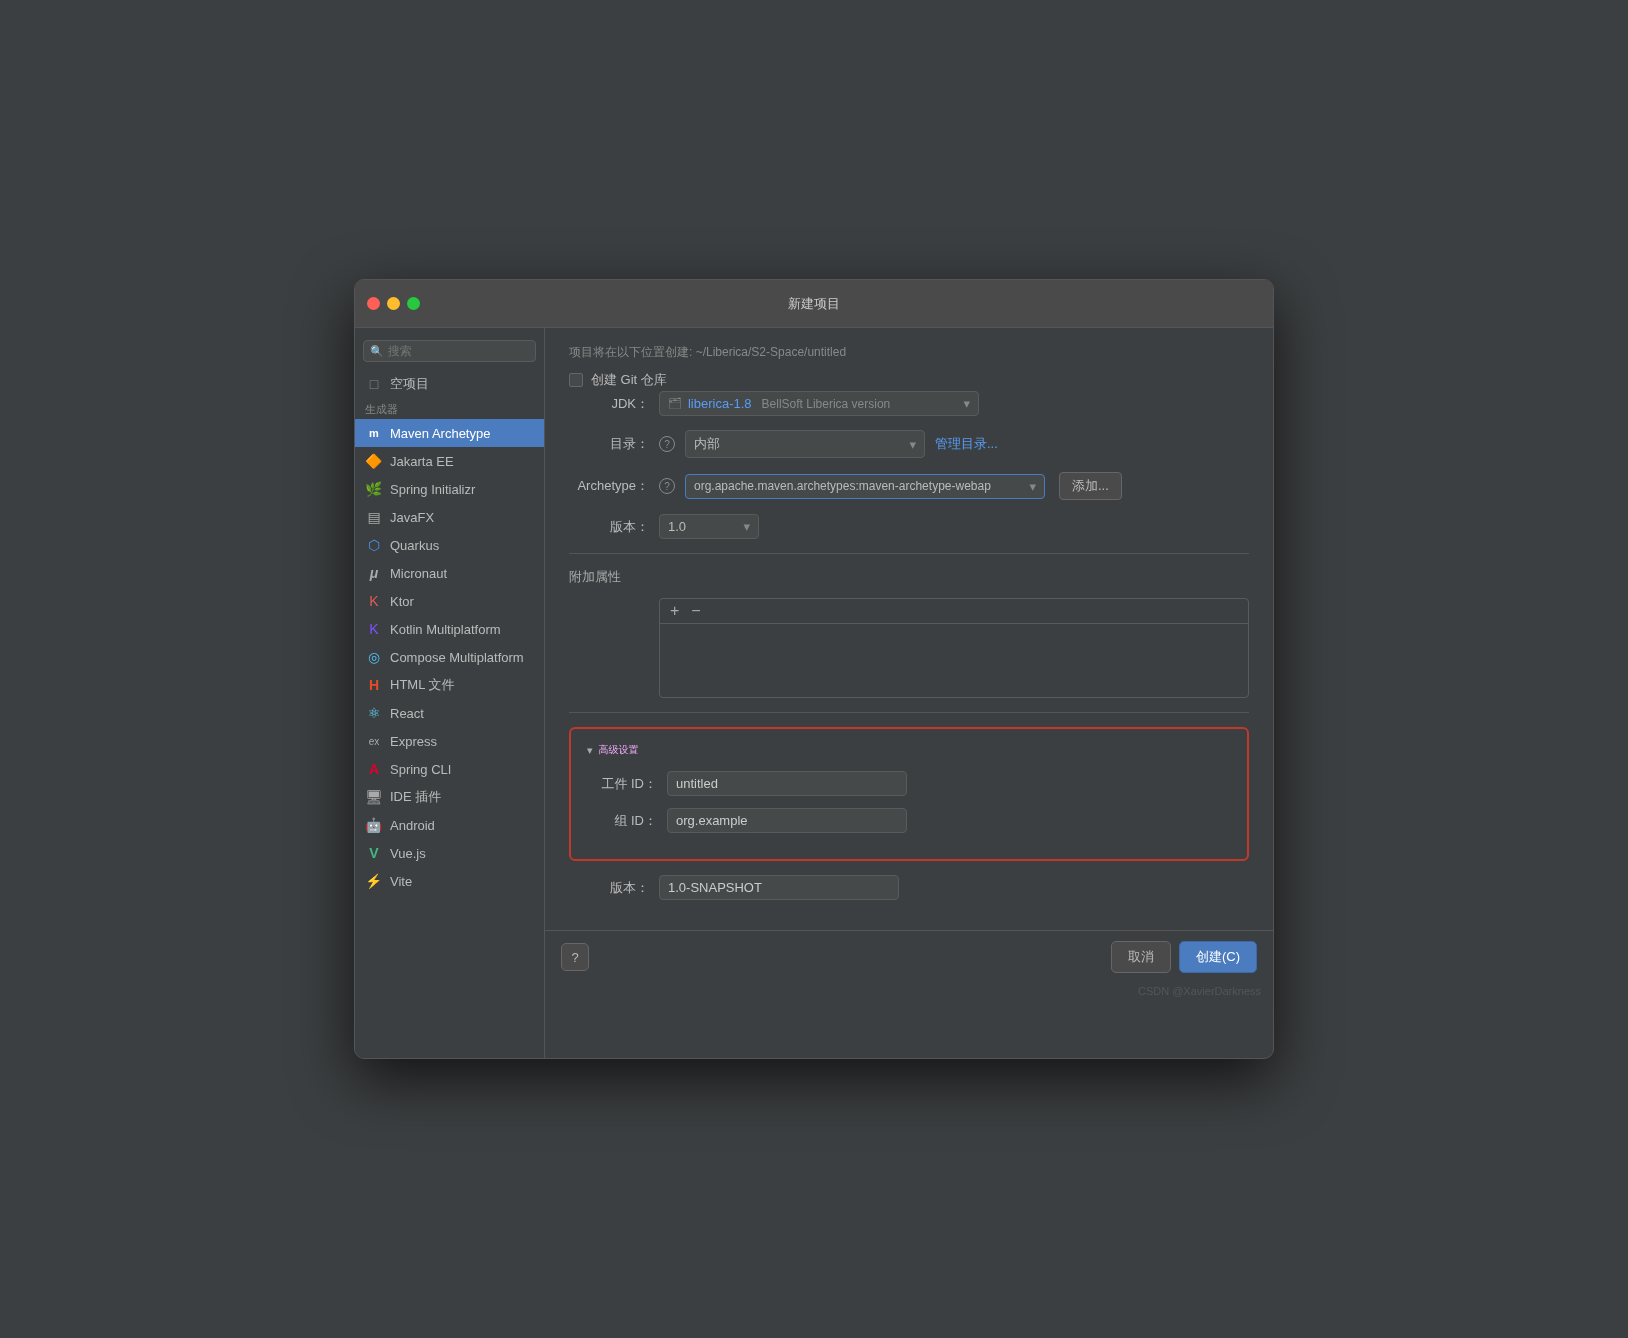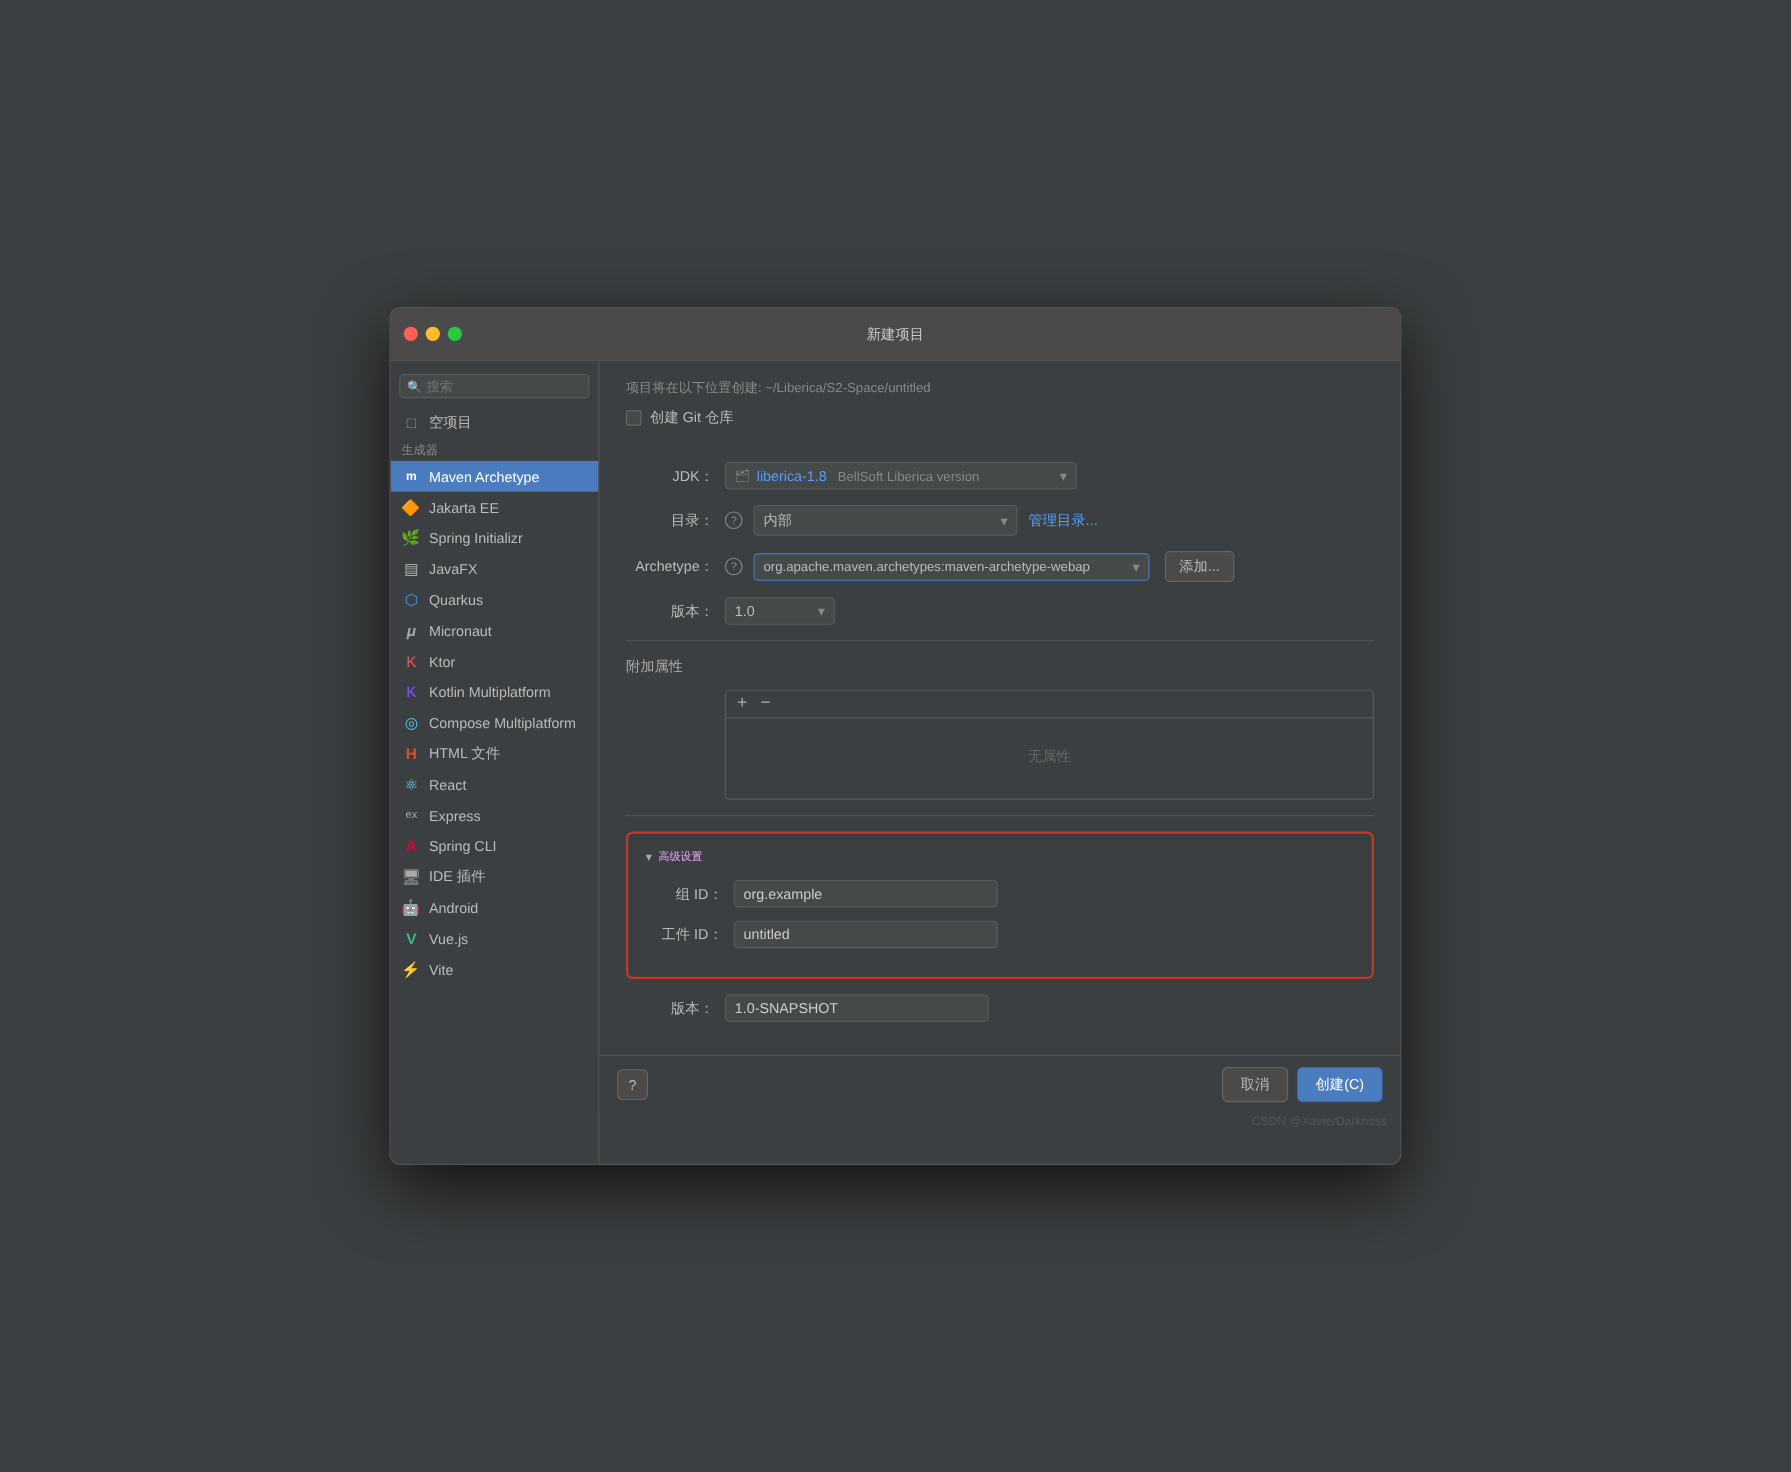--- a/index.html
+++ b/index.html
@@ -116,21 +116,21 @@
     }
     .location-text {
       color: #888;
       font-size: 12px;
       margin-bottom: 10px;
     }
     .git-row {
       display: flex;
       align-items: center;
       gap: 8px;
-      margin-bottom: 31px;
+      margin-bottom: 2px;
     }
     .form-row {
       display: flex;
       align-items: center;
       margin-bottom: 14px;
       gap: 10px;
     }
     .form-label {
       min-width: 80px;
       text-align: right;
@@ -500,39 +500,38 @@
 
         <hr class="divider">
 
         <div class="section-title">附加属性</div>
 
         <div class="properties-box">
           <div class="properties-toolbar">
             <button class="prop-btn">+</button>
             <button class="prop-btn">−</button>
           </div>
-          <div class="properties-empty">无属性</div>
         </div>
 
         <hr class="divider" style="margin-top:14px;">
 
         <div class="advanced-box">
           <div class="advanced-title-row">
             <span class="collapse-arrow">▾</span>
             <span style="color:#f0abfc;font-size:10px;">高级设置</span>
           </div>
 
           <div class="advanced-form-row">
+            <div class="advanced-label">工件 ID：</div>
+            <input type="text" class="text-input" value="untitled" style="">
+          </div>
+
+          <div class="advanced-form-row">
             <div class="advanced-label">组 ID：</div>
             <input type="text" class="text-input" value="org.example" style="">
-          </div>
-
-          <div class="advanced-form-row">
-            <div class="advanced-label">工件 ID：</div>
-            <input type="text" class="text-input" value="untitled" style="">
           </div>
         </div>
 
         <div class="form-row">
           <div class="form-label">版本：</div>
           <input type="text" class="text-input" value="1.0-SNAPSHOT" style="">
         </div>
       </div>
 
       <div class="footer">

